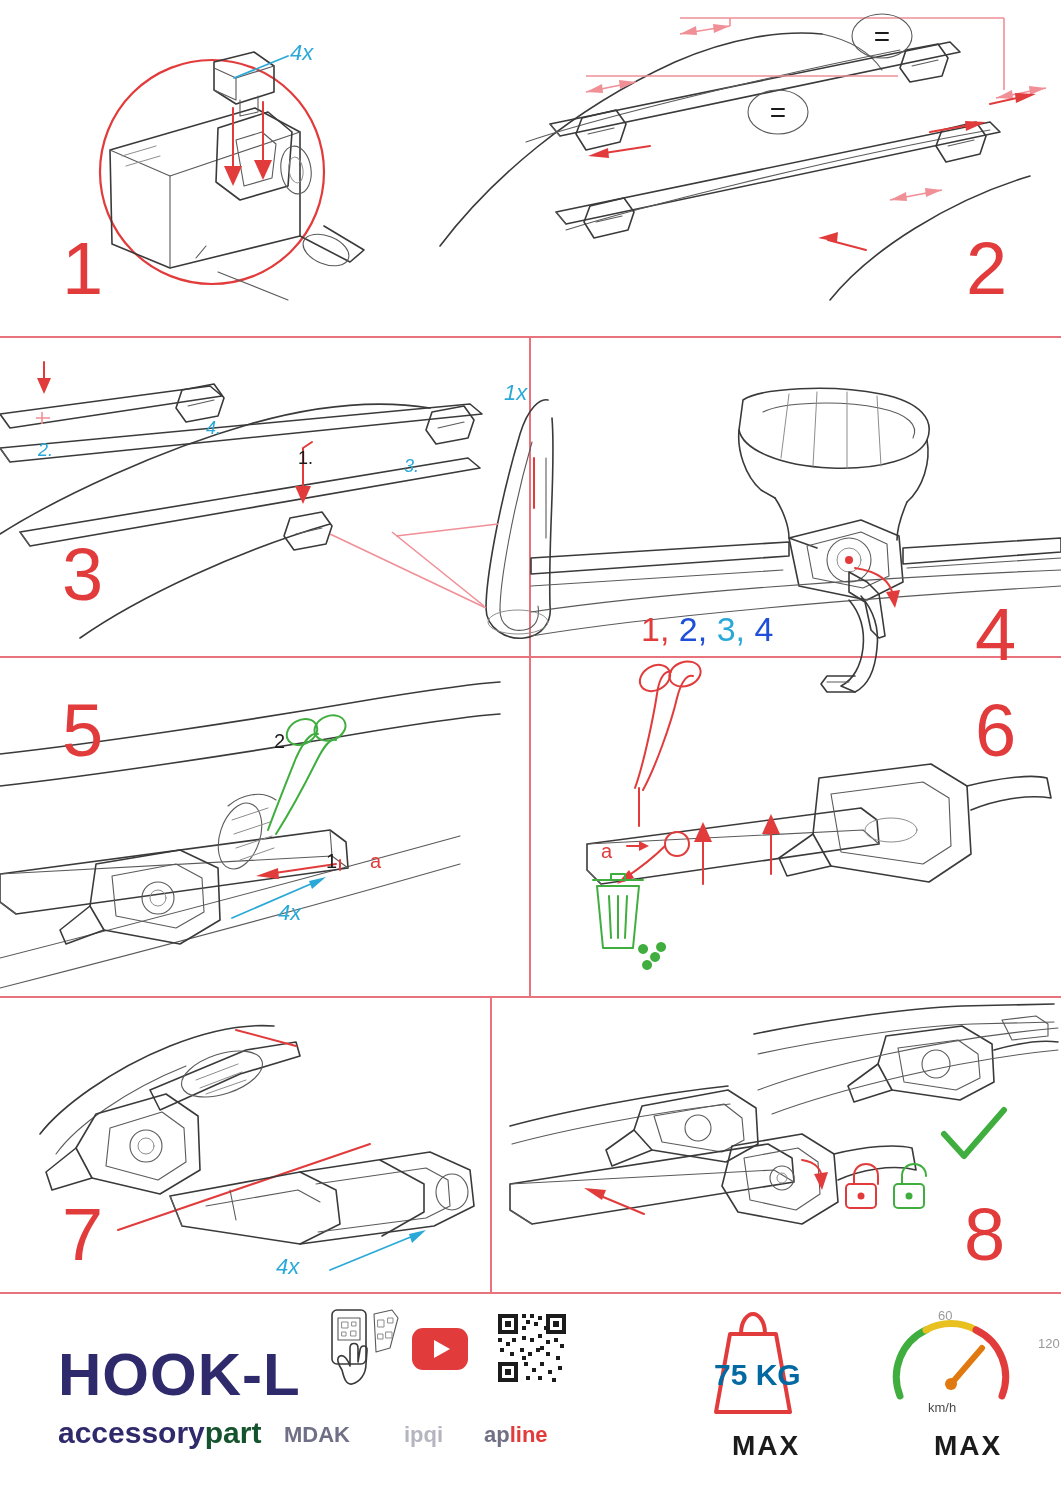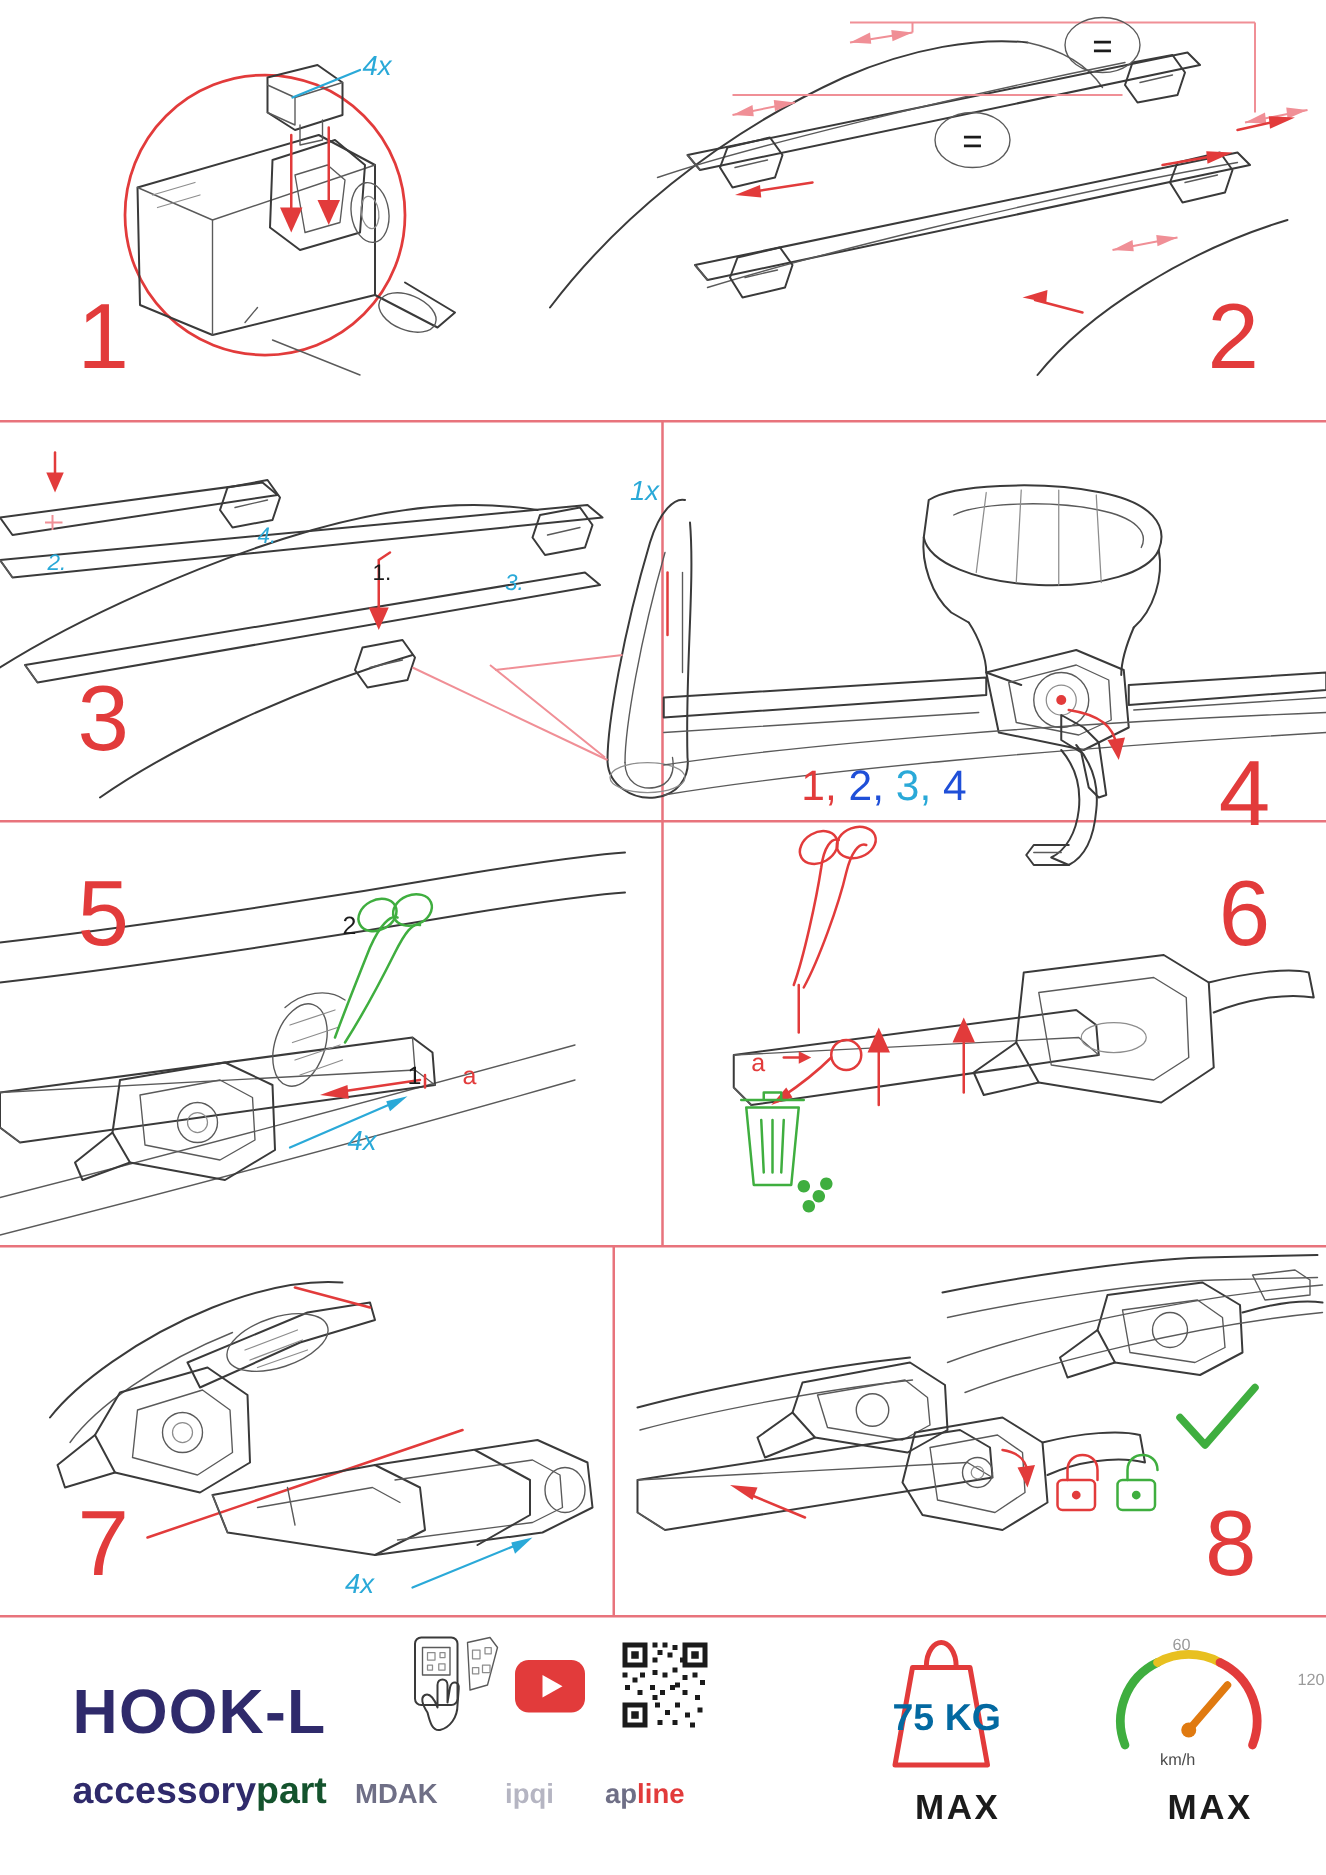--- a/index.html
+++ b/index.html
@@ -27,21 +27,21 @@
   .redf{fill:#e23b3b;}
   .pink{fill:none;stroke:#f08f96;stroke-width:1.6;}
   .pinkf{fill:#f08f96;}
   .cyan{fill:none;stroke:#2aa9d8;stroke-width:1.8;stroke-linecap:round;}
   .cyanf{fill:#2aa9d8;}
   .green{fill:none;stroke:#3fae3f;stroke-width:2;stroke-linecap:round;stroke-linejoin:round;}
   .greenf{fill:#3fae3f;}
 
   
   .footer{position:absolute;left:0;top:1290px;width:1061px;height:210px;}
-  .brand{position:absolute;left:58px;top:1340px;font-size:50px;letter-spacing:1px;color:#2f2a6b;font-weight:700;}
+  .brand{position:absolute;left:58px;top:1340px;font-size:60px;letter-spacing:1px;color:#2f2a6b;font-weight:700;}
   .tagline{position:absolute;left:58px;top:1416px;font-size:30px;font-weight:700;color:#2f2a6b;}
   .tagline .accent{color:#14532d;}
   .partner{position:absolute;font-size:22px;font-weight:700;color:#6f6f86;}
   .partner .hl{color:#e23b3b;}
   .maxlabel{position:absolute;font-size:28px;font-weight:700;letter-spacing:2px;color:#1b1b1b;margin-left:10px;}
   .kgtxt{position:absolute;font-size:30px;font-weight:700;color:#0369a1;}
   .kmh{position:absolute;font-size:13px;color:#4a4a4a;}
   .spd-n{position:absolute;font-size:13px;color:#9a9a9a;margin-left:42px;}
 </style>
 </head>

